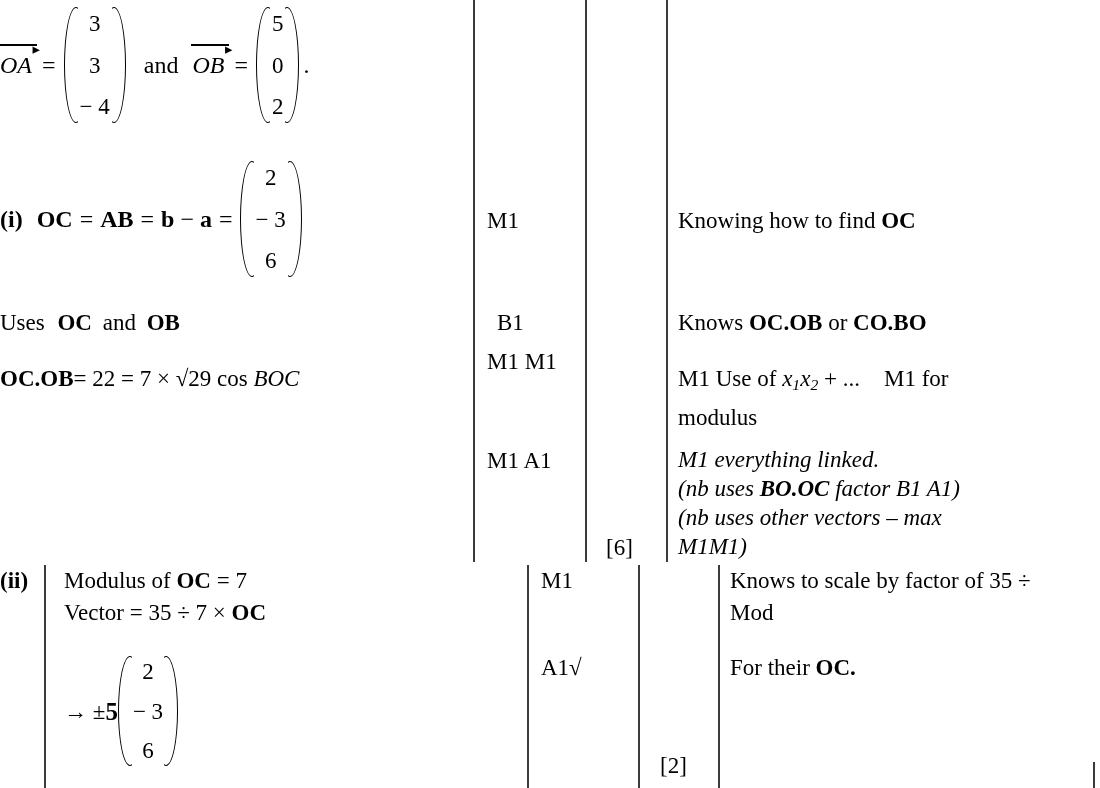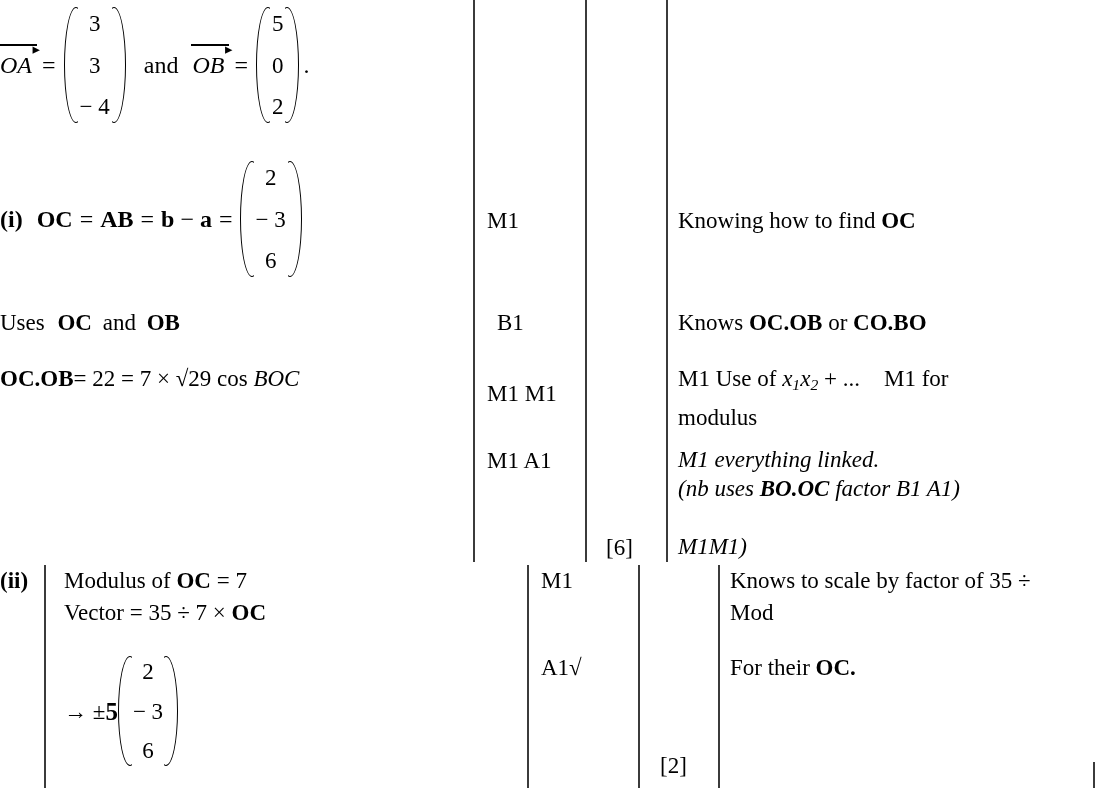--- a/index.html
+++ b/index.html
@@ -201,35 +201,35 @@
   <div class="abs t23" style="left:487px; top:307px;margin-left:10px;">B1</div>
 
   <div class="wrapbox t23" style="left:678px; top:307px; width:410px;">
     <span>Knows </span><span class="bold">OC.OB</span><span>  or  </span><span class="bold">CO.BO</span>
   </div>
 
   <div class="abs t23" style="left:0px; top:363px;">
     <span class="bold">OC.OB</span><span>= 22 = 7 × √29 cos </span><span class="ital">BOC</span>
   </div>
 
-  <div class="abs t23" style="left:487px; top:378px;text-align:center;">M1 M1</div>
+  <div class="abs t23" style="left:487px; top:346px;text-align:center;">M1 M1</div>
 
   <div class="wrapbox t23" style="left:678px; top:362px; width:400px; line-height:33px;">
     <span>M1 Use of </span><span class="ital">x</span><span class="sub ital">1</span><span class="ital">x</span><span class="sub ital">2</span><span> + ...</span><span style="padding-left:24px;">M1  for</span><br><span>modulus</span>
   </div>
 
 
   <div class="abs t23" style="left:487px; top:445px;">M1 A1</div>
 
   <div class="abs t23" style="left:606px; top:532px;">[6]</div>
 
   <div class="wrapbox t23" style="left:678px; top:445px; width:412px; line-height:29px;font-style:italic;">
     <span>M1 everything linked.</span><br>
     <span>(nb uses </span><span class="bold">BO.OC</span><span> factor B1 A1)</span><br>
-    <br>
+    <span>(nb uses other vectors – max</span><br>
     <span>M1M1)</span>
   </div>
 
   <div class="abs t23 bold" style="left:0px; top:565px;font-family:Liberation Serif, serif;">(ii)</div>
 
   <div class="wrapbox t23" style="left:64px; top:565px; width:450px; line-height:32px;">
     <span>Modulus of </span><span class="bold">OC</span><span> = 7</span><br>
     <span>Vector = 35 ÷ 7   × </span><span class="bold">OC</span>
   </div>
 

